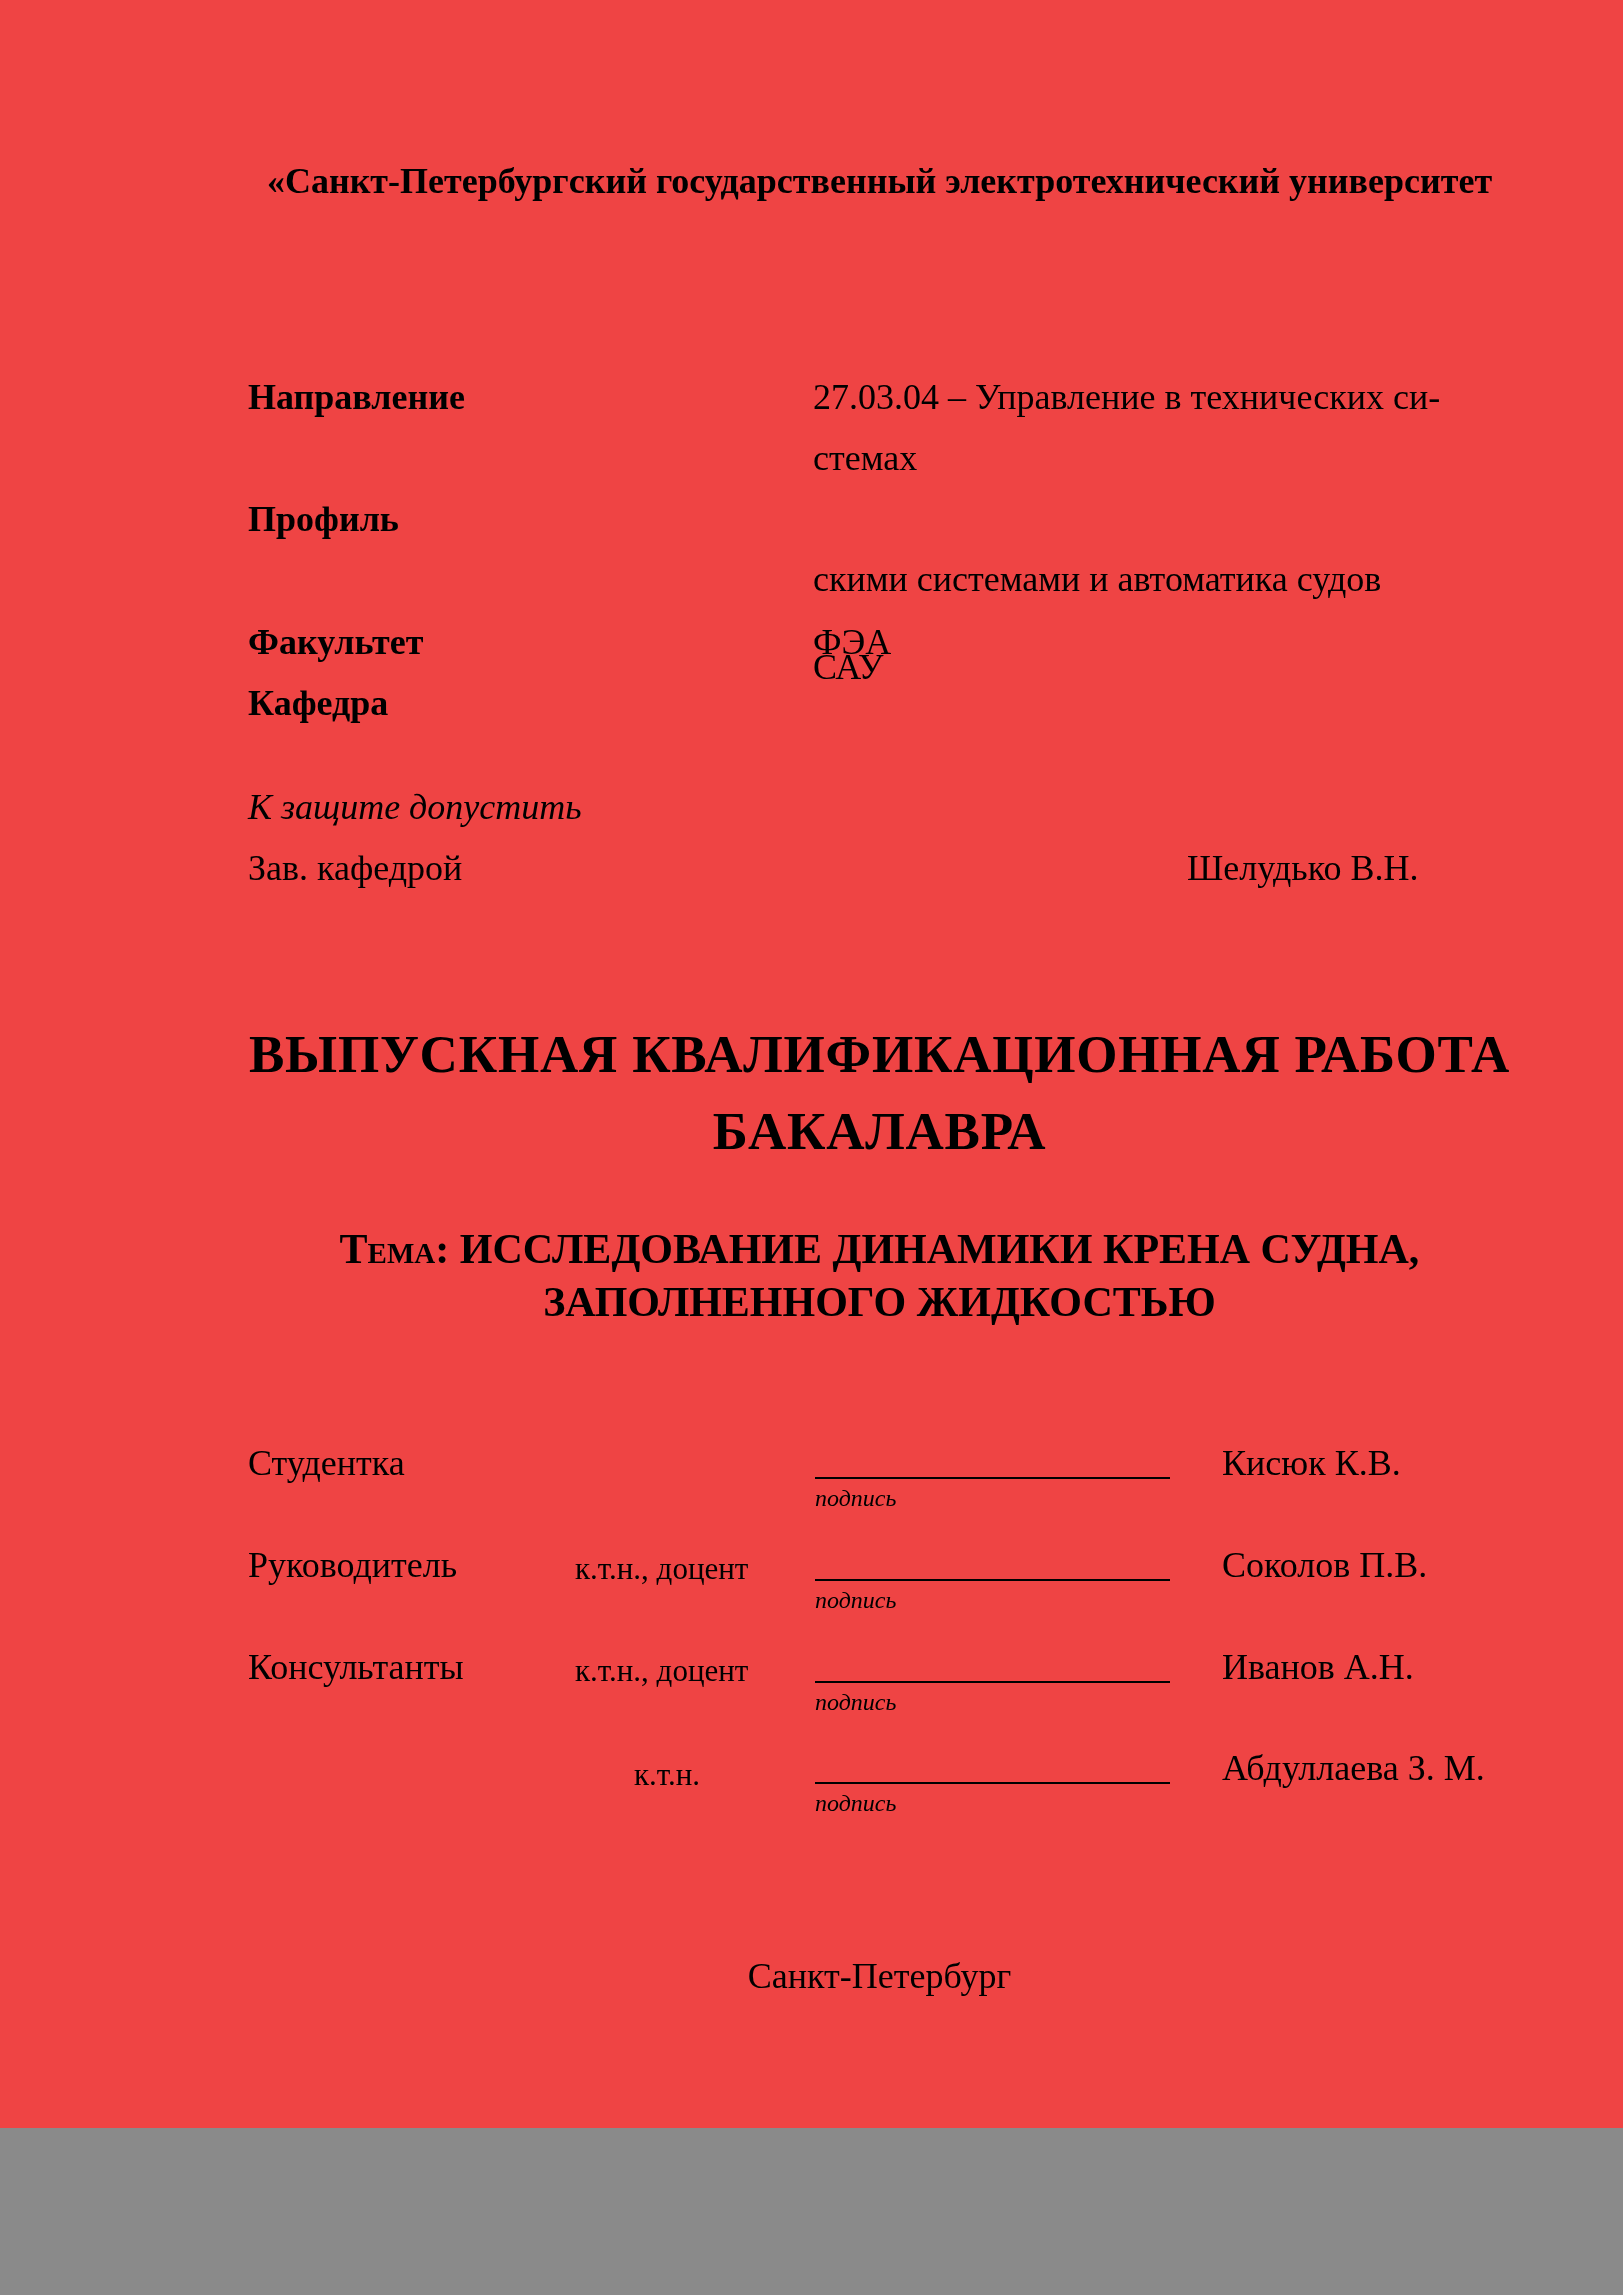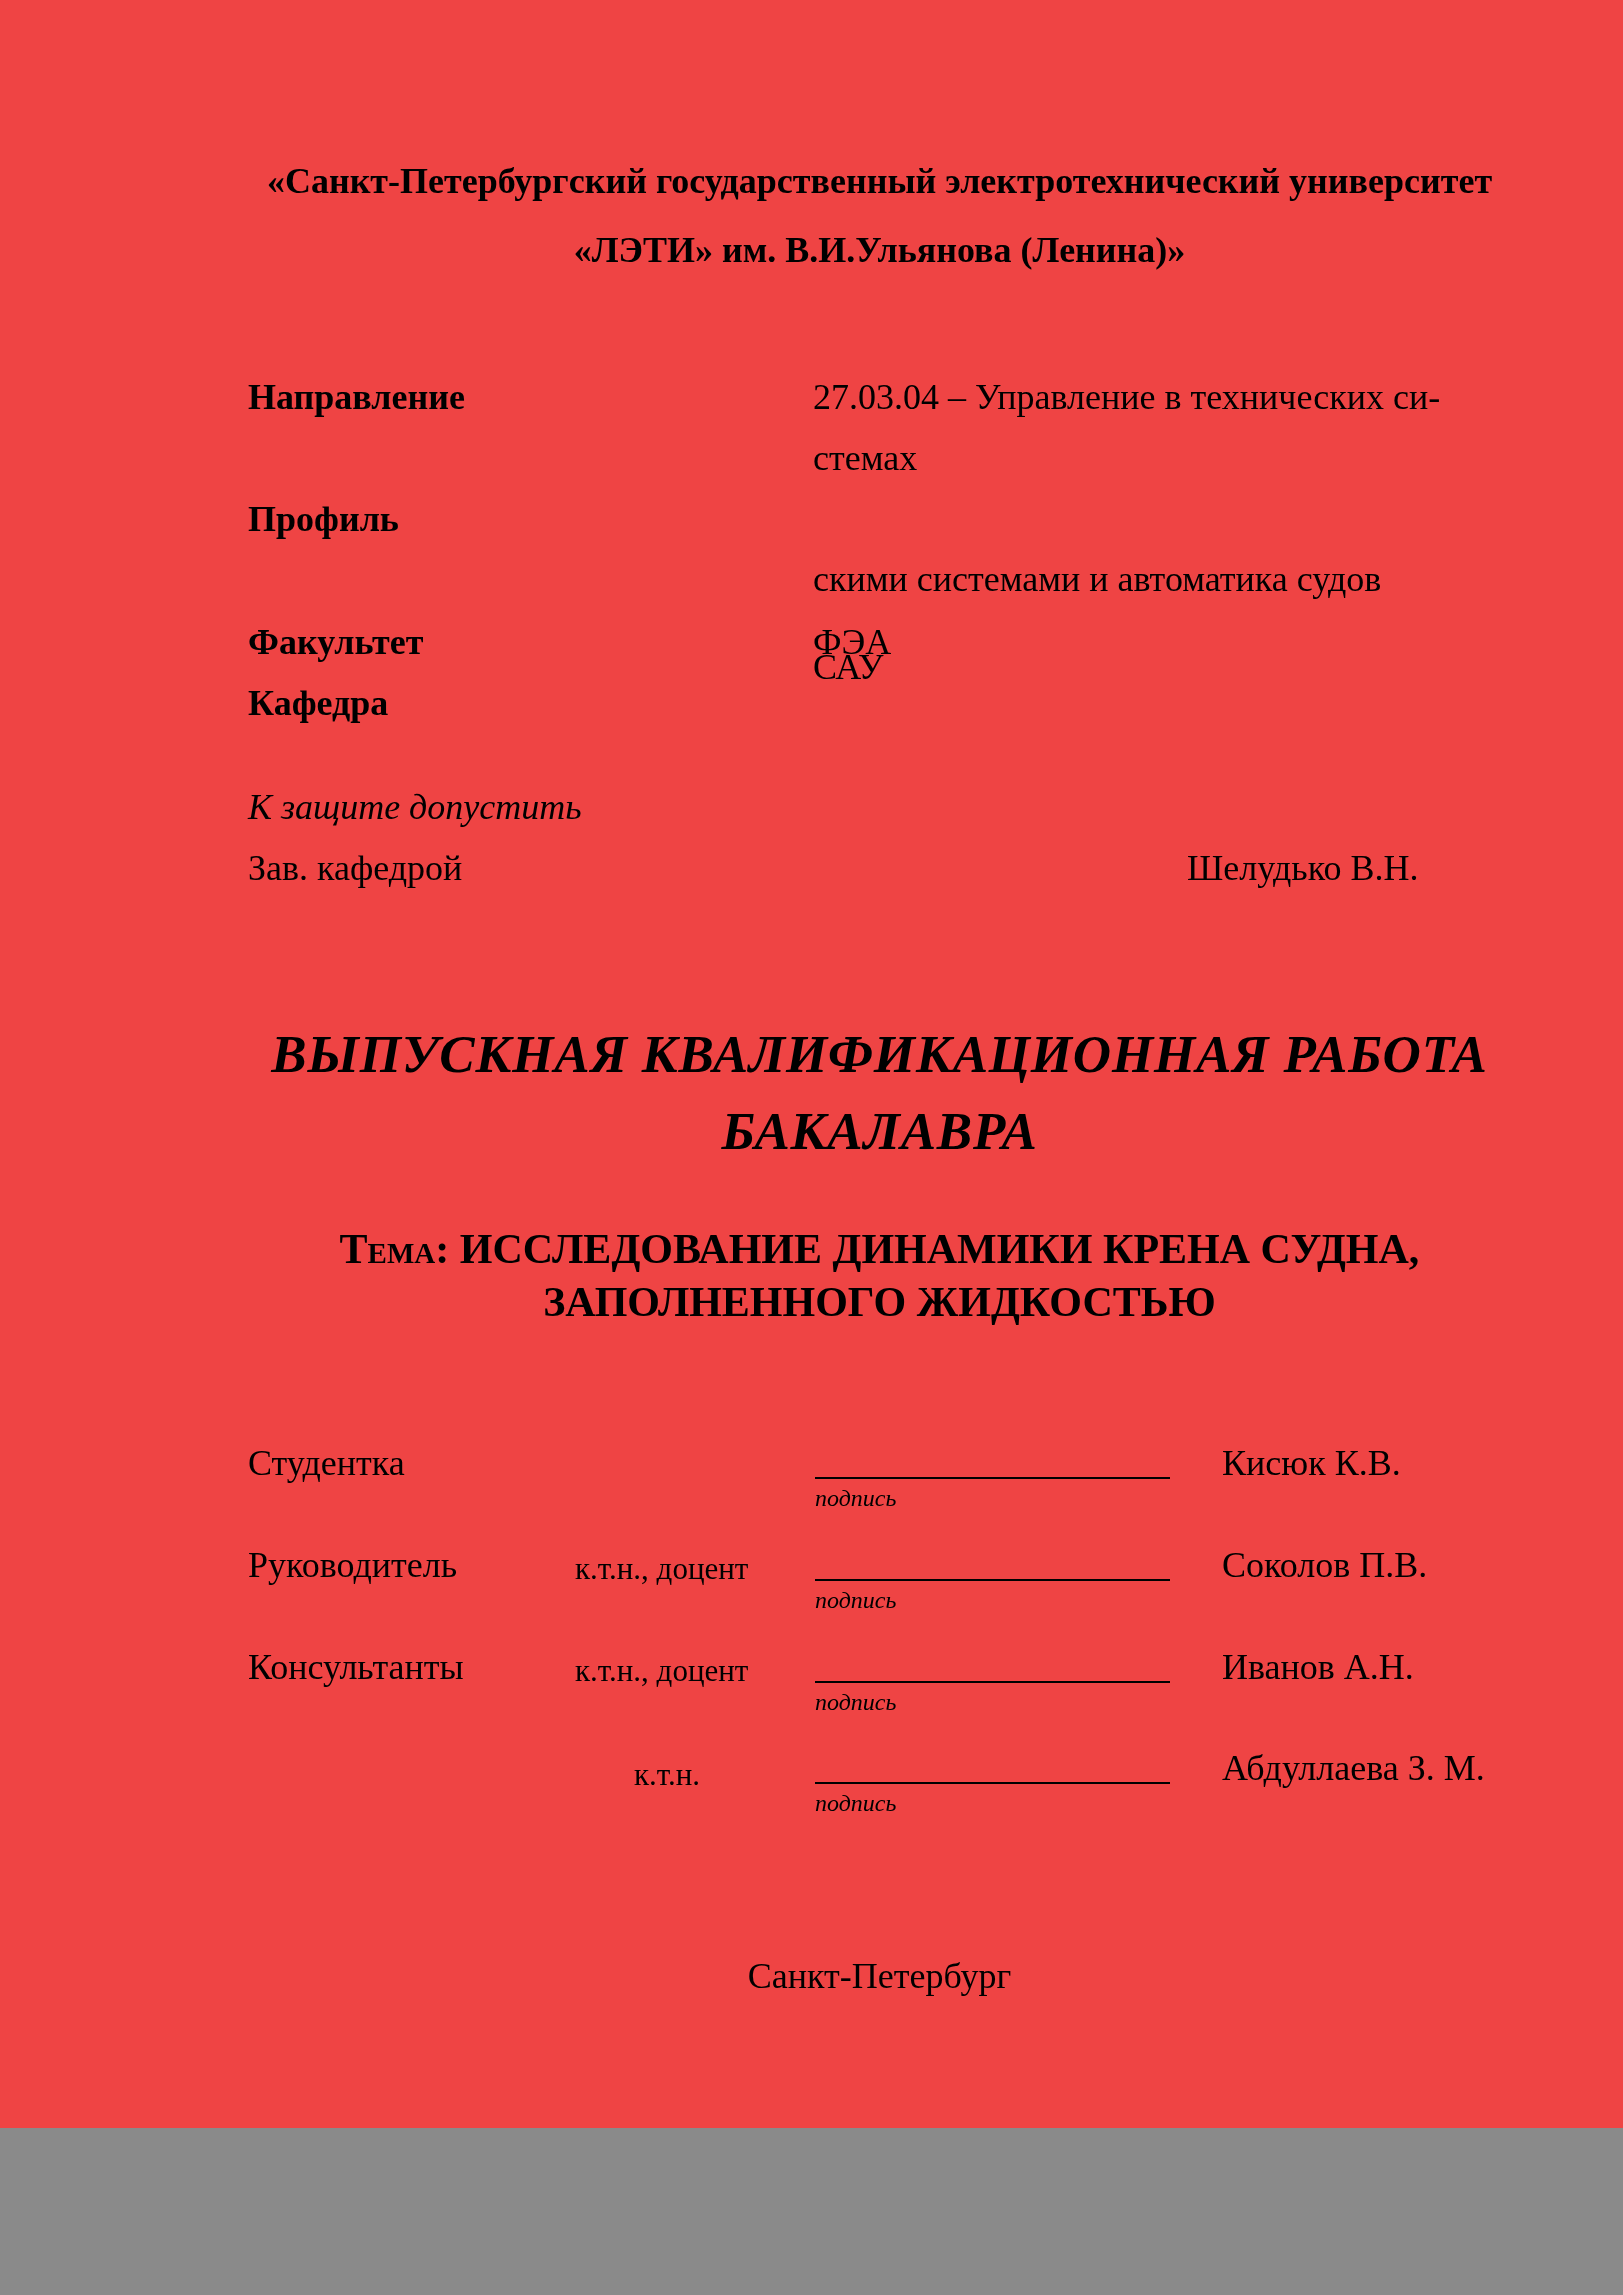--- a/index.html
+++ b/index.html
@@ -13,21 +13,21 @@
     font-family: "Liberation Serif", "DejaVu Serif", serif;
     overflow: hidden;
   }
   .abs { position: absolute; white-space: nowrap; line-height: 1.15; }
   .centercol { left: 236px; right: 100px; text-align: center; white-space: nowrap; }
   .t-body   { font-size: 36px; }
   .t-bold   { font-weight: bold; }
   .t-italic { font-style: italic; }
   .t-qual   { font-size: 31px; }
   .t-sign   { font-size: 24px; font-style: italic; }
-  .t-title  { font-size: 53px; font-weight: bold; letter-spacing: 0.8px; font-style: italic; }
+  .t-title  { font-size: 53px; font-weight: bold; letter-spacing: 0.8px; }
   .t-topic  { font-size: 42px; font-weight: bold; }
   .t-page   { font-size: 35px; }
   .smallcaps { font-variant: small-caps; }
   .sig-line {
     position: absolute;
     left: 815px;
     width: 355px;
     height: 31px;
     border-bottom: 2.4px solid #000000;
   }
@@ -36,21 +36,20 @@
     left: 815px;
     width: 355px;
   }
 </style>
 </head>
 <body>
 
 <div class="page">
 
   <div class="abs centercol t-body t-bold" style="top:161px">«Санкт-Петербургский государственный электротехнический университет</div>
-  <div class="abs centercol t-body t-bold" style="top:230px">«ЛЭТИ» им. В.И.Ульянова (Ленина)»</div>
 
   <div class="abs t-body t-bold" style="left:248px; top:377px">Направление</div>
   <div class="abs t-body" style="left:813px; top:377px">27.03.04 – Управление в технических си-</div>
   <div class="abs t-body" style="left:813px; top:438px">стемах</div>
 
   <div class="abs t-body t-bold" style="left:248px; top:499px">Профиль</div>
   <div class="abs t-body" style="left:813px; top:559px">скими системами и автоматика судов</div>
 
   <div class="abs t-body t-bold" style="left:248px; top:622px">Факультет</div>
   <div class="abs t-body" style="left:813px; top:622px">ФЭА</div>

